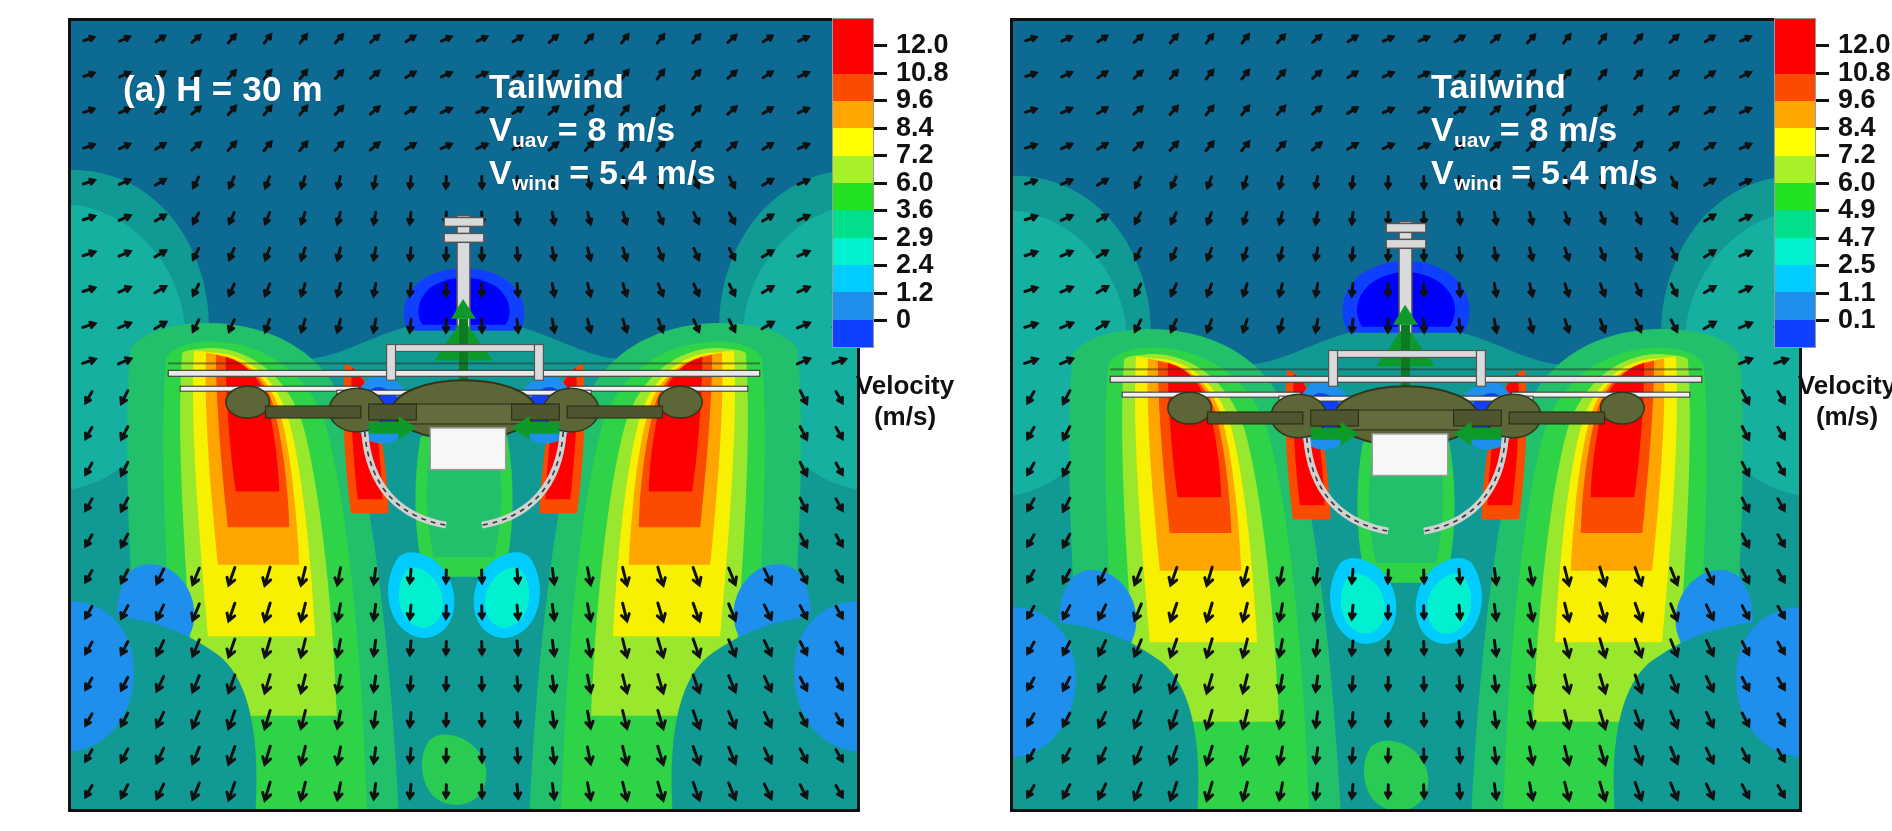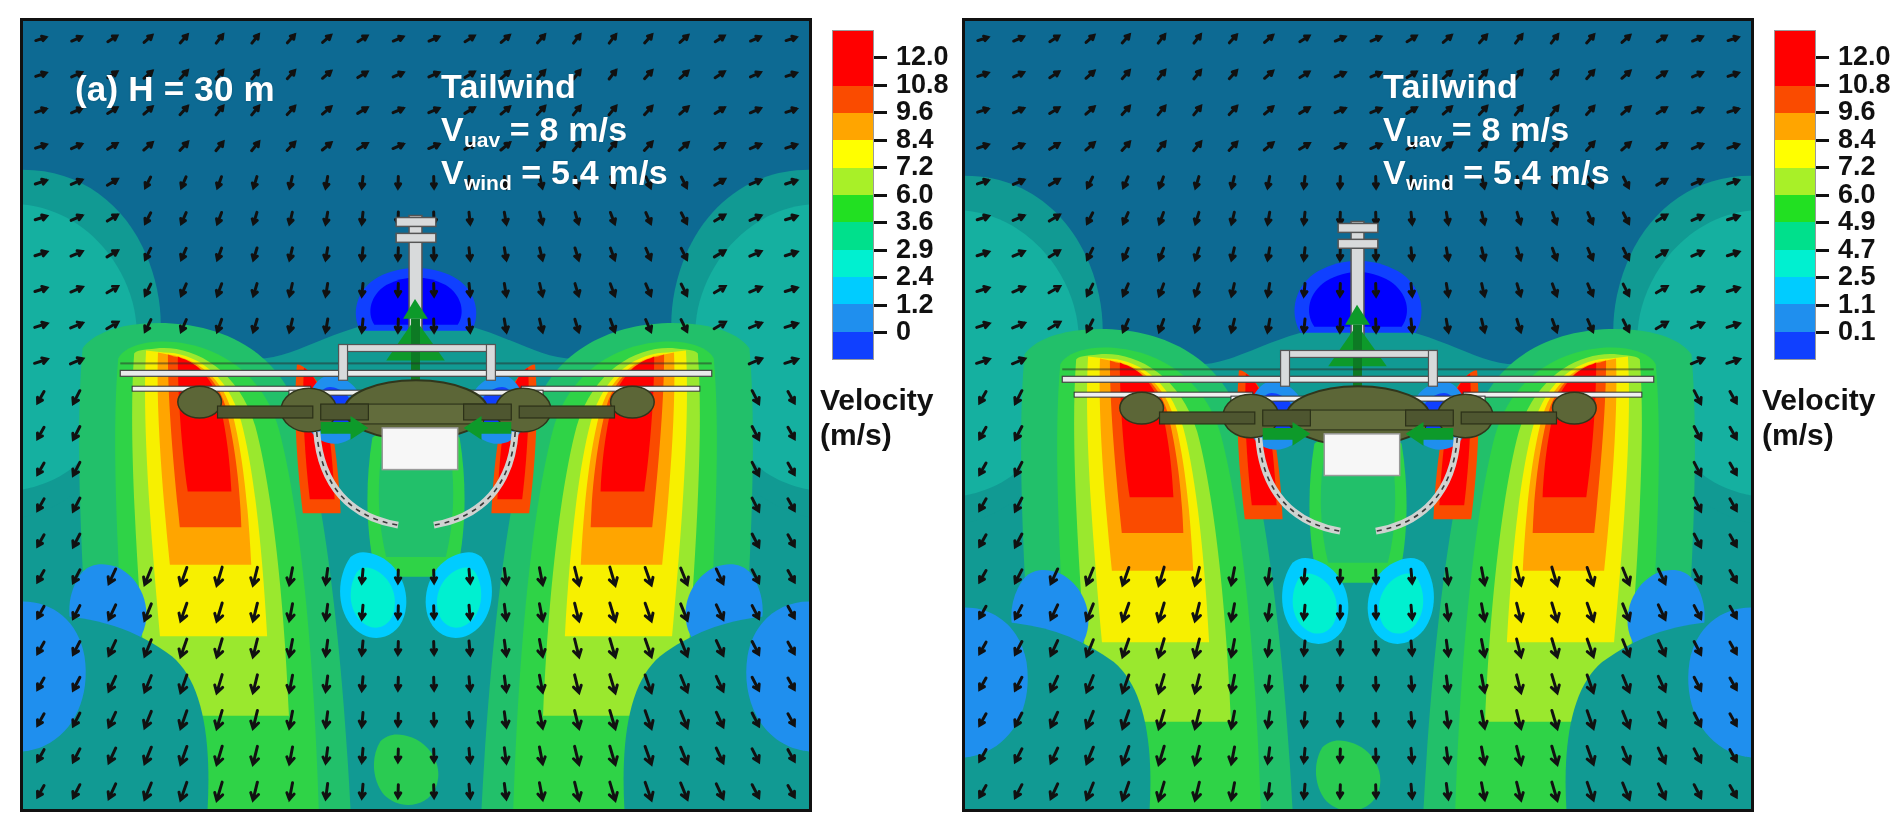--- a/index.html
+++ b/index.html
@@ -1,19 +1,19 @@
 <!DOCTYPE html>
 <html><head>
 <meta charset="utf-8">
 <style>
   html,body{margin:0;padding:0;background:#ffffff;}
   body{width:1892px;height:831px;font-family:"Liberation Sans",sans-serif;overflow:hidden;}
   .figure{position:relative;width:1892px;height:831px;background:#fff;}
 
-  .panel{position:absolute;top:18px;height:794px;}
+  .panel{position:absolute;top:18px;height:794px;margin-left:48px;}
   .panel-a{left:20px;width:792px;}
   .panel-b{left:962px;width:792px;}
 
   .plot{position:absolute;inset:0;border:3px solid #111;box-sizing:border-box;overflow:hidden;background:#0d6a93;}
   .contour-layer{position:absolute;inset:0;}
   .contour-layer svg{position:absolute;top:0;left:0;width:100%;height:100%;display:block;}
 
   .vec-layer{position:absolute;inset:0;pointer-events:none;}
   .vec-layer svg{position:absolute;inset:0;width:100%;height:100%;display:block;}
 
@@ -25,33 +25,33 @@
   .anno-label{font-size:35px;}
   .panel-a .anno-label{left:52px;top:48px;}
   .panel-b .anno-label{left:52px;top:48px;}
 
   .anno-block{font-size:34px;line-height:1.26;text-align:left;}
   .panel-a .anno-block{left:418px;top:44px;}
   .panel-b .anno-block{left:418px;top:44px;}
   .anno-block .ln{display:block;}
   .anno-block sub{font-size:21px;font-weight:bold;vertical-align:baseline;position:relative;top:6px;letter-spacing:0;}
 
-  .cbar-group{position:absolute;top:30px;}
+  .cbar-group{position:absolute;top:18px;}
   .cbar-a{left:832px;}
   .cbar-b{left:1774px;}
 
   .cbar{position:relative;width:42px;height:330px;border:1px solid #9a9a9a;box-sizing:border-box;}
   .cbar .seg{width:100%;}
   .cbar-ticks{position:absolute;left:42px;top:0;height:330px;width:130px;}
   .tickrow{position:absolute;left:0;height:0;display:flex;align-items:center;}
   .tickrow .dash{width:13px;height:3px;background:#111;margin-right:9px;}
   .tickrow .tval{font-size:27px;font-weight:bold;color:#111;line-height:1;transform:translateY(-1px);}
 
-  .cbar-title{position:absolute;top:352px;left:-12px;width:170px;
-              font-size:30px;font-weight:bold;color:#111;line-height:1.18;}
+  .cbar-title{position:absolute;top:352px;left:-12px;width:170px;text-align:center;
+              font-size:26px;font-weight:bold;color:#111;line-height:1.18;}
   .cbar-title span{display:block;}
 </style>
 </head>
 <body>
 
 <div class="figure">
 
   <div class="panel panel-a">
     <div class="plot">
 

